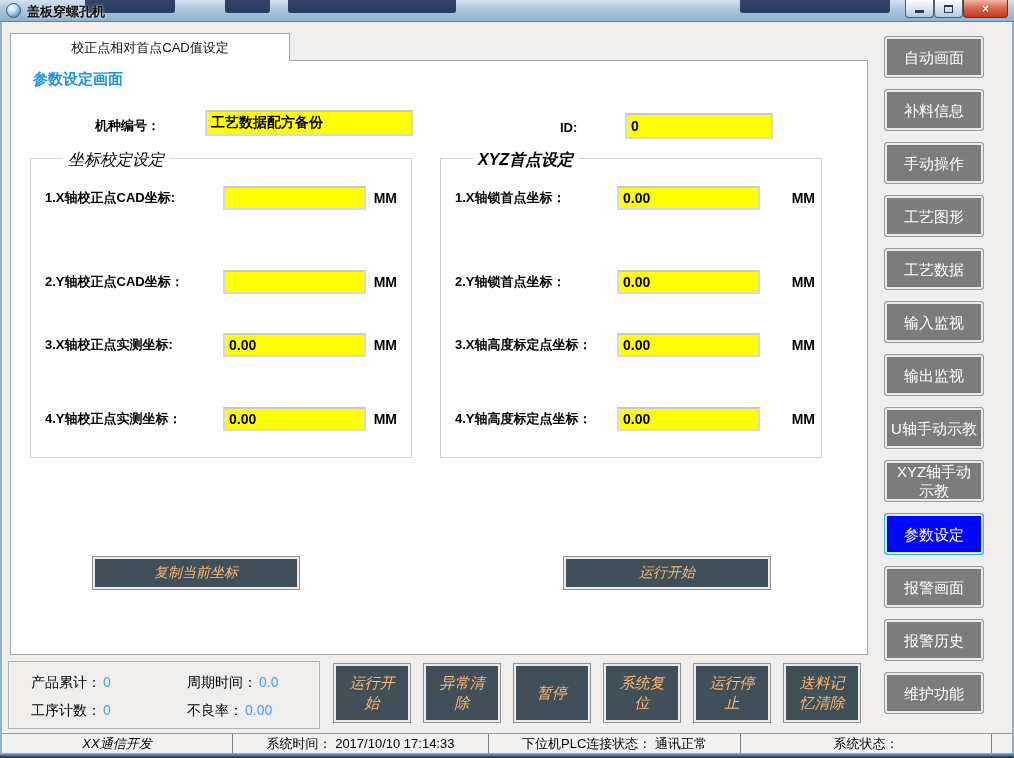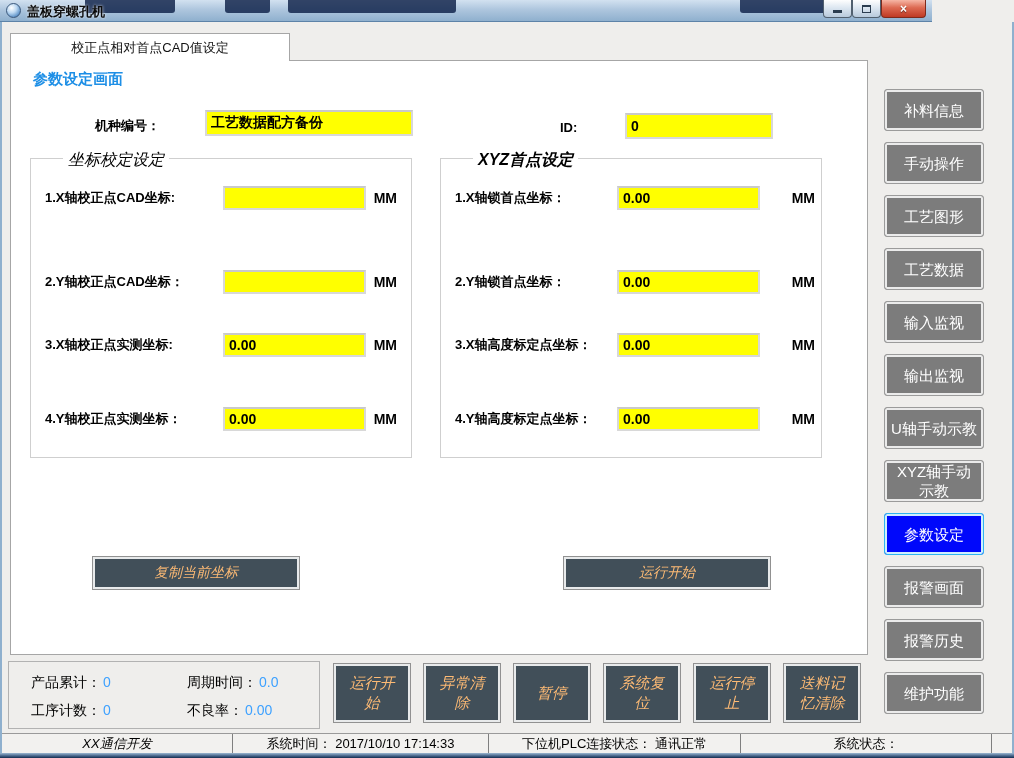--- a/index.html
+++ b/index.html
@@ -2,21 +2,21 @@
 <html><head>
 <meta charset="utf-8">
 <style>
   * { box-sizing: border-box; margin: 0; padding: 0; }
   html,body { background:#d8d8d8; }
   body { font-family: "Liberation Sans", "DejaVu Sans", sans-serif; }
 
   .window { position:relative; width:1014px; height:758px; background:#efeeec; overflow:hidden; }
 
   
-  .titlebar { position:absolute; left:0; top:0; width:932px; height:22px;
+  .titlebar { position:absolute; left:0; top:0; width:1014px; height:22px;
     background:linear-gradient(#d2e1f0, #aec6de 45%, #8fb0ce); border-bottom:1px solid #5d83a8; overflow:hidden; }
   .glass-blob { position:absolute; top:0; height:13px; background:rgba(9,28,68,.8); border-radius:0 0 3px 3px; }
   .app-icon { position:absolute; left:6px; top:3px; width:15px; height:15px; border-radius:50%;
     background:radial-gradient(circle at 35% 30%, #ffffff, #bcd8f2 40%, #5f93c8 75%, #31567f); border:1px solid #3c597c; }
   .window-title { position:absolute; left:27px; top:3px; font-size:13px; font-weight:bold; color:#0b0b0b;
     text-shadow:0 0 3px rgba(255,255,255,.9); }
   .win-controls { position:absolute; right:6px; top:0; display:flex; }
   .win-btn { height:18px; border:1px solid #51606f; border-top:none; border-radius:0 0 4px 4px;
     display:flex; align-items:center; justify-content:center; cursor:pointer; }
   .win-btn.minmax { width:29px; background:linear-gradient(#fefefe, #dde7f1 45%, #b8cadc); }
@@ -169,20 +169,23 @@
   </div>
   <div class="field-row rowR r4">
     <span class="field-label">4.Y轴高度标定点坐标：</span>
     <input class="yellow-input" value="0.00" style="">
     <span class="unit">MM</span>
   </div>
 
   <div class="btn-dark copy-btn">复制当前坐标</div>
   <div class="btn-dark set-btn">运行开始</div>
 
+  <div class="side-btn" style="top:36px">
+      <span>自动画面</span>
+    </div>
   <div class="side-btn" style="top:89px">
       <span>补料信息</span>
     </div>
   <div class="side-btn" style="top:142px">
       <span>手动操作</span>
     </div>
   <div class="side-btn" style="top:195px">
       <span>工艺图形</span>
     </div>
   <div class="side-btn" style="top:248px">

